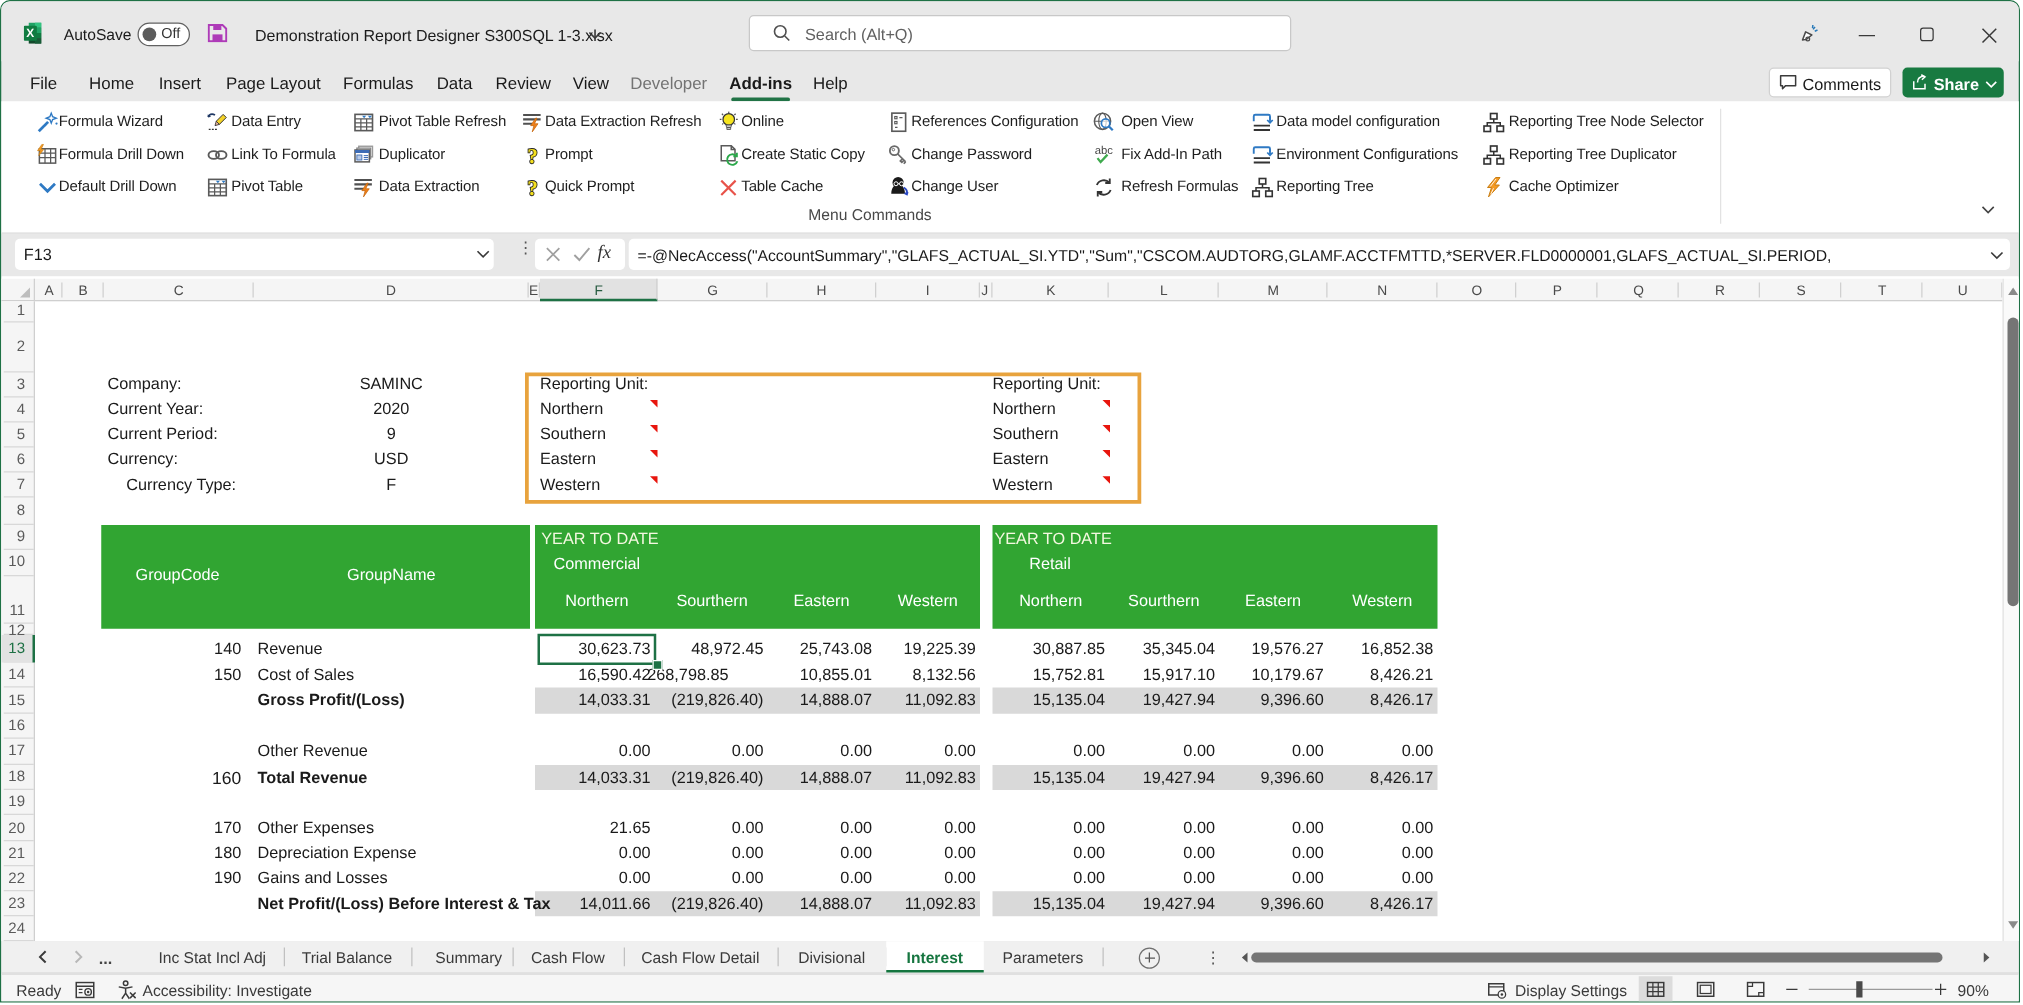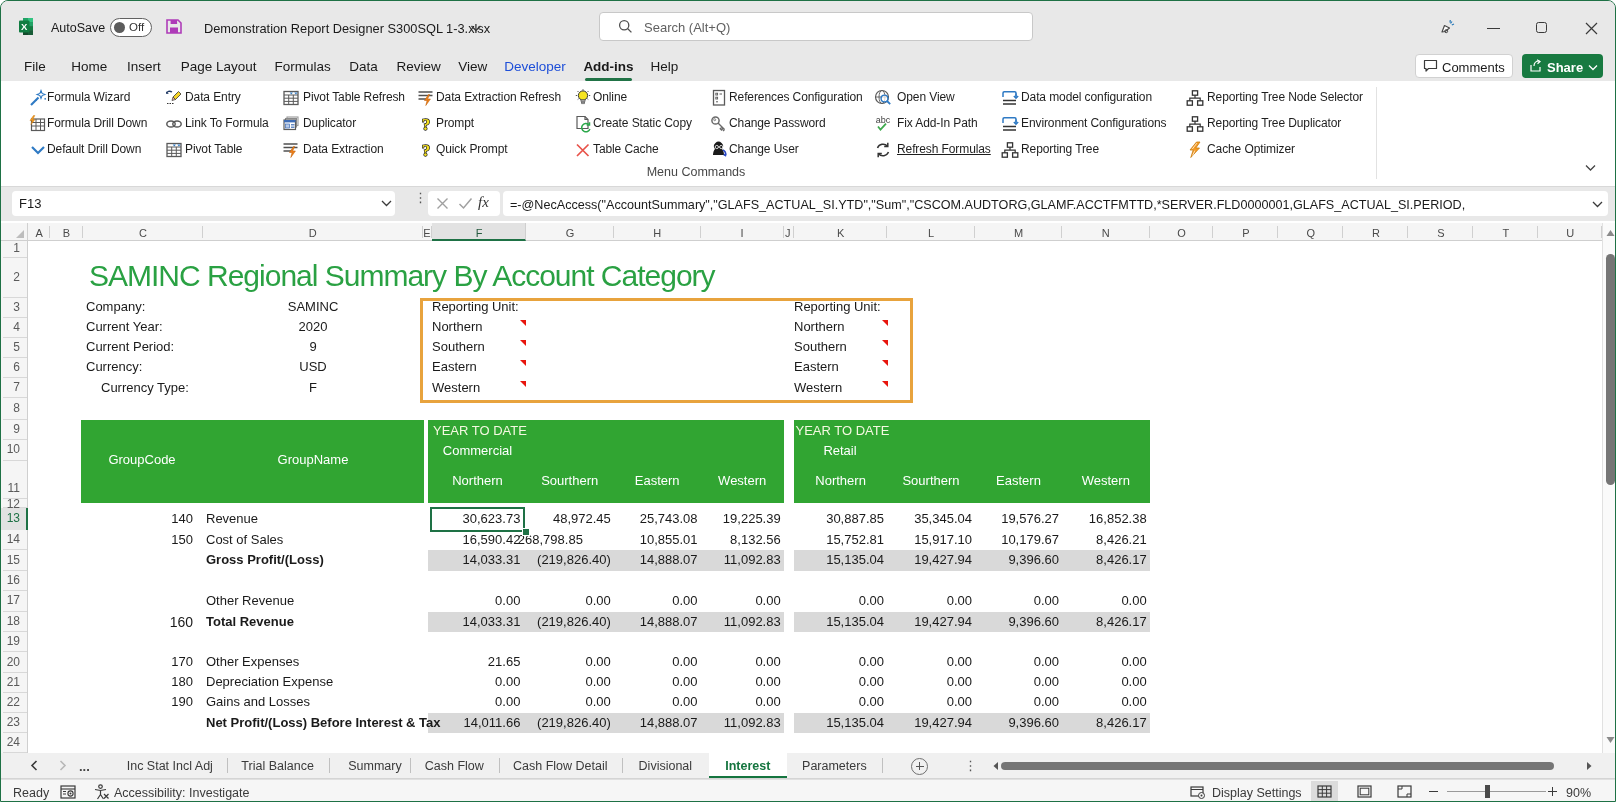--- a/index.html
+++ b/index.html
@@ -70,21 +70,21 @@
     </div>
 
 <div class="a ctr" style="left:33.8px;top:58px;font-size:13.5px;color:#1a1a1a;">File</div>
 <div class="a ctr" style="left:88.3px;top:58px;font-size:13.5px;color:#1a1a1a;">Home</div>
 <div class="a ctr" style="left:142.8px;top:58px;font-size:13.5px;color:#1a1a1a;">Insert</div>
 <div class="a ctr" style="left:217.7px;top:58px;font-size:13.5px;color:#1a1a1a;">Page Layout</div>
 <div class="a ctr" style="left:301.6px;top:58px;font-size:13.5px;color:#1a1a1a;">Formulas</div>
 <div class="a ctr" style="left:362.6px;top:58px;font-size:13.5px;color:#1a1a1a;">Data</div>
 <div class="a ctr" style="left:417.6px;top:58px;font-size:13.5px;color:#1a1a1a;">Review</div>
 <div class="a ctr" style="left:471.7px;top:58px;font-size:13.5px;color:#1a1a1a;">View</div>
-<div class="a ctr" style="left:534px;top:58px;font-size:13.5px;color:#1d4ed8;">Developer</div>
+<div class="a ctr" style="left:534px;top:58px;font-size:13.5px;color:#737373;">Developer</div>
 <div class="a ctr" style="left:607.5px;top:58px;font-size:13.5px;color:#1a1a1a;font-weight:bold;">Add-ins</div>
 <div class="a ctr" style="left:663.3px;top:58px;font-size:13.5px;color:#1a1a1a;">Help</div>
 <div class="a" style="left:584px;top:77px;width:47px;height:3px;background:#217346;border-radius:2px;"></div>
 
 <div class="a" style="left:1414px;top:53px;width:98px;height:24px;background:#fff;border:1px solid #d1d1d1;border-radius:4px;box-sizing:border-box;"></div>
 <div class="a" style="left:1422px;top:58px;">
       <svg width="15" height="14" viewBox="0 0 15 14">
         <path d="M1.5 1.5 h12 v8 h-8 l-2.5 2.5 v-2.5 h-1.5 z" fill="none" stroke="#3a3a3a" stroke-width="1.2" stroke-linejoin="round"></path>
       </svg>
     </div>
@@ -276,21 +276,21 @@
     </div>
 <div class="a" style="left:896px;top:115px;font-size:12px;letter-spacing:-0.1px;color:#1e1e1e;">Fix Add-In Path</div>
 <div class="a" style="left:873px;top:140px;">
       <svg width="18" height="18" viewBox="0 0 18 18">
         <path d="M3.5 7 A6 6 0 0 1 13.5 5.2" fill="none" stroke="#333" stroke-width="1.5"></path>
         <path d="M13.8 1.8 l0 3.6 -3.6 0" fill="none" stroke="#333" stroke-width="1.5"></path>
         <path d="M14.5 11 A6 6 0 0 1 4.5 12.8" fill="none" stroke="#333" stroke-width="1.5"></path>
         <path d="M4.2 16.2 l0-3.6 3.6 0" fill="none" stroke="#333" stroke-width="1.5"></path>
       </svg>
     </div>
-<div class="a" style="left:896px;top:141px;font-size:12px;letter-spacing:-0.1px;color:#1e1e1e;text-decoration:underline;">Refresh Formulas</div>
+<div class="a" style="left:896px;top:141px;font-size:12px;letter-spacing:-0.1px;color:#1e1e1e;">Refresh Formulas</div>
 <div class="a" style="left:1000px;top:88px;">
       <svg width="18" height="18" viewBox="0 0 18 18">
         <path d="M2 8 V4 q0-1.2 1.2-1.2 H13.8 q1.2 0 1.2 1.2 V7" fill="none" stroke="#2f7ac4" stroke-width="1.5"></path>
         <path d="M15 4.5 v4.5 m-2.2-2 l2.2 2.2 2.2-2.2" fill="none" stroke="#2f7ac4" stroke-width="1.4"></path>
         <path d="M2 11.5 h13 M2 15 h13" stroke="#333" stroke-width="1.5"></path>
       </svg>
     </div>
 <div class="a" style="left:1020px;top:89px;font-size:12px;letter-spacing:-0.1px;color:#1e1e1e;">Data model configuration</div>
 <div class="a" style="left:1000px;top:114px;">
       <svg width="18" height="18" viewBox="0 0 18 18">
@@ -471,21 +471,20 @@
       <svg width="9" height="8" viewBox="0 0 9 8">
         <path d="M4.5 1 L8.5 7 H0.5 Z" fill="#8a8a8a"></path>
       </svg>
     </div>
 <div class="a" style="left:1604.5px;top:253px;width:9px;height:231px;background:#757575;border-radius:4.5px;"></div>
 <div class="a" style="left:1605px;top:735px;">
       <svg width="9" height="8" viewBox="0 0 9 8">
         <path d="M4.5 7 L8.5 1 H0.5 Z" fill="#8a8a8a"></path>
       </svg>
     </div>
-<div class="a" style="left:88px;top:258px;font-size:30px;letter-spacing:-1px;color:#2aa143;">SAMINC Regional Summary By Account Category</div>
 <div class="a" style="left:85px;top:298.2px;font-size:13px;color:#1a1a1a;">Company:</div>
 <div class="a ctr" style="left:312px;top:298.2px;font-size:13px;color:#1a1a1a;">SAMINC</div>
 <div class="a" style="left:85px;top:318.3px;font-size:13px;color:#1a1a1a;">Current Year:</div>
 <div class="a ctr" style="left:312px;top:318.3px;font-size:13px;color:#1a1a1a;">2020</div>
 <div class="a" style="left:85px;top:338.2px;font-size:13px;color:#1a1a1a;">Current Period:</div>
 <div class="a ctr" style="left:312px;top:338.2px;font-size:13px;color:#1a1a1a;">9</div>
 <div class="a" style="left:85px;top:358.4px;font-size:13px;color:#1a1a1a;">Currency:</div>
 <div class="a ctr" style="left:312px;top:358.4px;font-size:13px;color:#1a1a1a;">USD</div>
 <div class="a" style="left:100px;top:378.6px;font-size:13px;color:#1a1a1a;">Currency Type:</div>
 <div class="a ctr" style="left:312px;top:378.6px;font-size:13px;color:#1a1a1a;">F</div>

